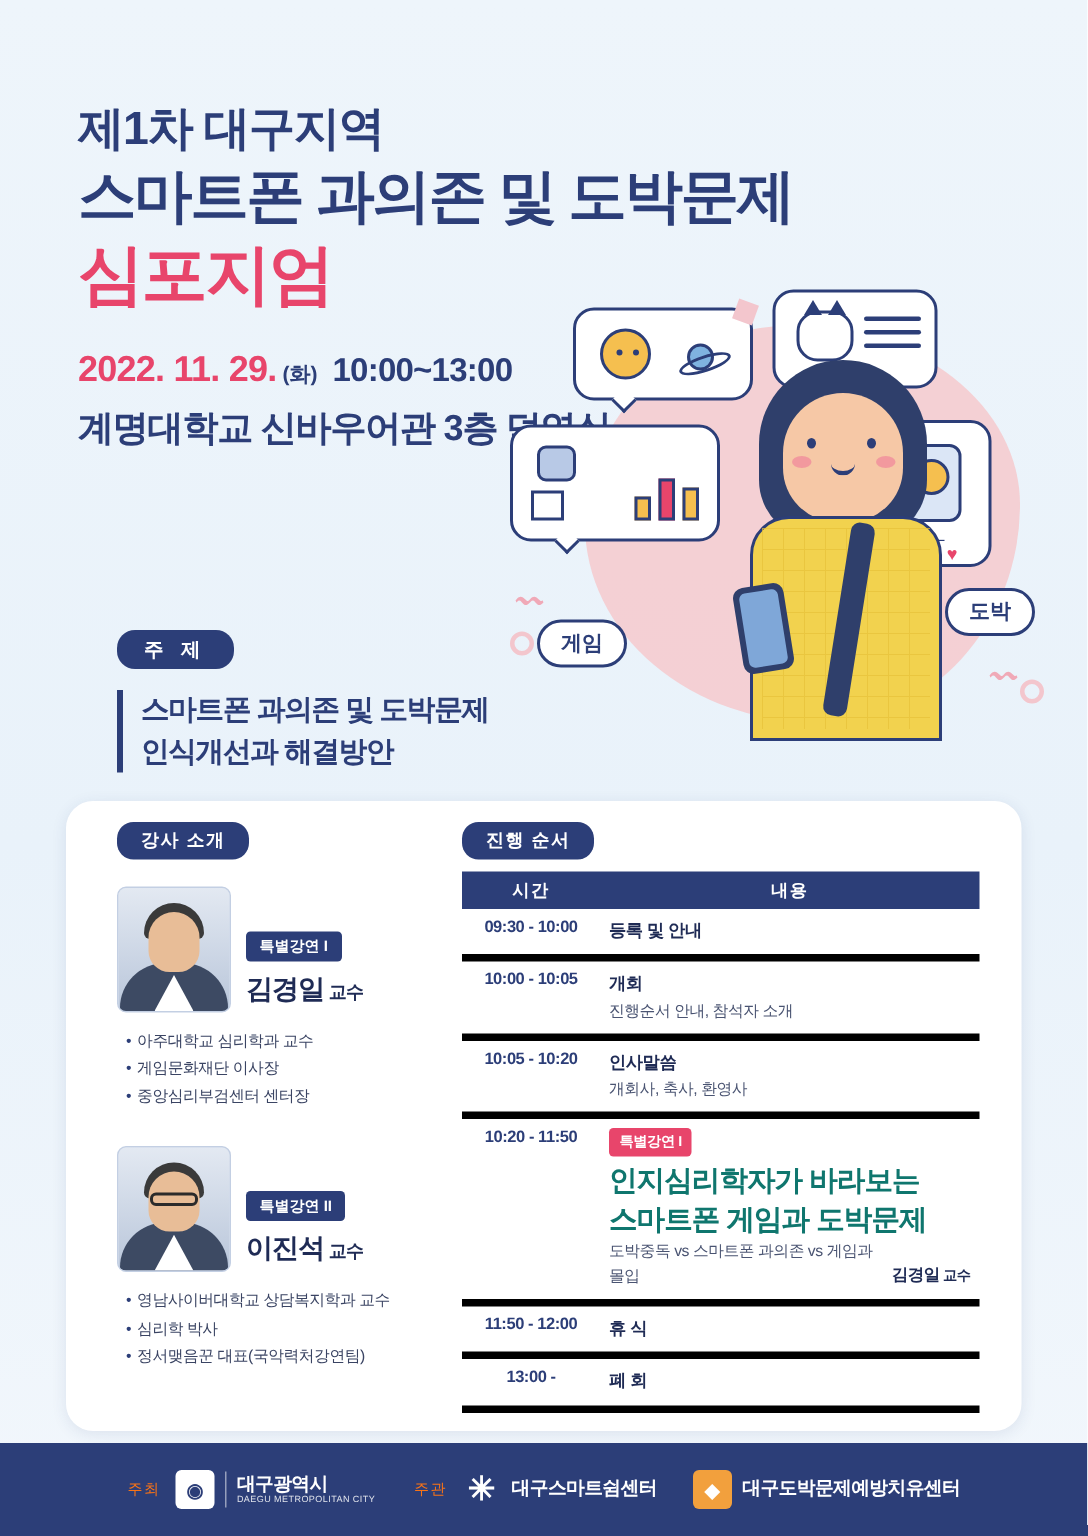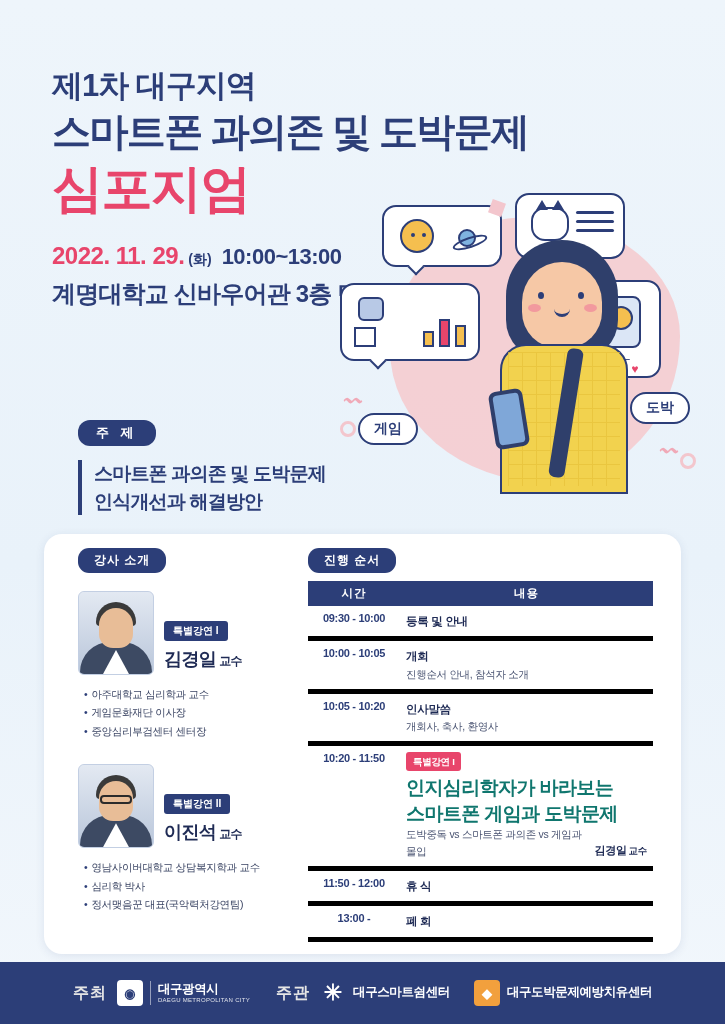--- a/index.html
+++ b/index.html
@@ -27,21 +27,21 @@
     letter-spacing: -1px;
     line-height: 1.15;
   }
   .title-line2 {
     font-size: 39px; font-weight: bold; color: #2c3e78;
     letter-spacing: -1.6px;
     line-height: 1.25;
     margin-top: 4px;
   }
   .title-line3 {
-    font-size: 51px; font-weight: bold; color: #e8456b;
+    font-size: 44px; font-weight: bold; color: #e8456b;
     letter-spacing: -1.6px;
     line-height: 1.2;
     margin-top: 2px;
   }
   .date-row {
     margin-top: 22px;
     display: flex;
     align-items: baseline;
     gap: 0px;
   }
@@ -235,21 +235,21 @@
   .hl-speaker { font-size:11px; font-weight:bold; color:#1f2b55; white-space:nowrap; }
   .hl-speaker small { font-size:9.5px; margin-left:2px; }
 
   
   .footer {
     position:absolute; left:0; bottom:0; width:725px; height:62px;
     background:#2c3e78;
     display:flex; align-items:center; justify-content:center; gap:26px;
   }
   .f-group { display:flex; align-items:center; gap:10px; }
-  .f-label { color:#e5e5e5; font-size:16px; font-weight:bold; letter-spacing:1px; }
+  .f-label { color:#f97316; font-size:10px; font-weight:normal; letter-spacing:1px; }
   .f-logo { display:flex; align-items:center; gap:7px; }
   .f-mark { width:26px;height:26px;border-radius:4px;background:#fff;display:flex;align-items:center;justify-content:center;color:#2c3e78;font-size:13px;font-weight:bold; }
   .f-mark.star { background:transparent; color:#fff; font-size:22px; }
   .f-mark.hex { background:#f2a03d; color:#fff; }
   .f-name { color:#fff; font-size:12.5px; font-weight:bold; line-height:1.1; letter-spacing:-0.4px; }
   .f-name small { display:block; font-size:6px; letter-spacing:.3px; opacity:.85; font-weight:normal; }
   .f-divider { width:1px; height:24px; background:rgba(255,255,255,.5); }
 </style>
 </head>
 <body>

